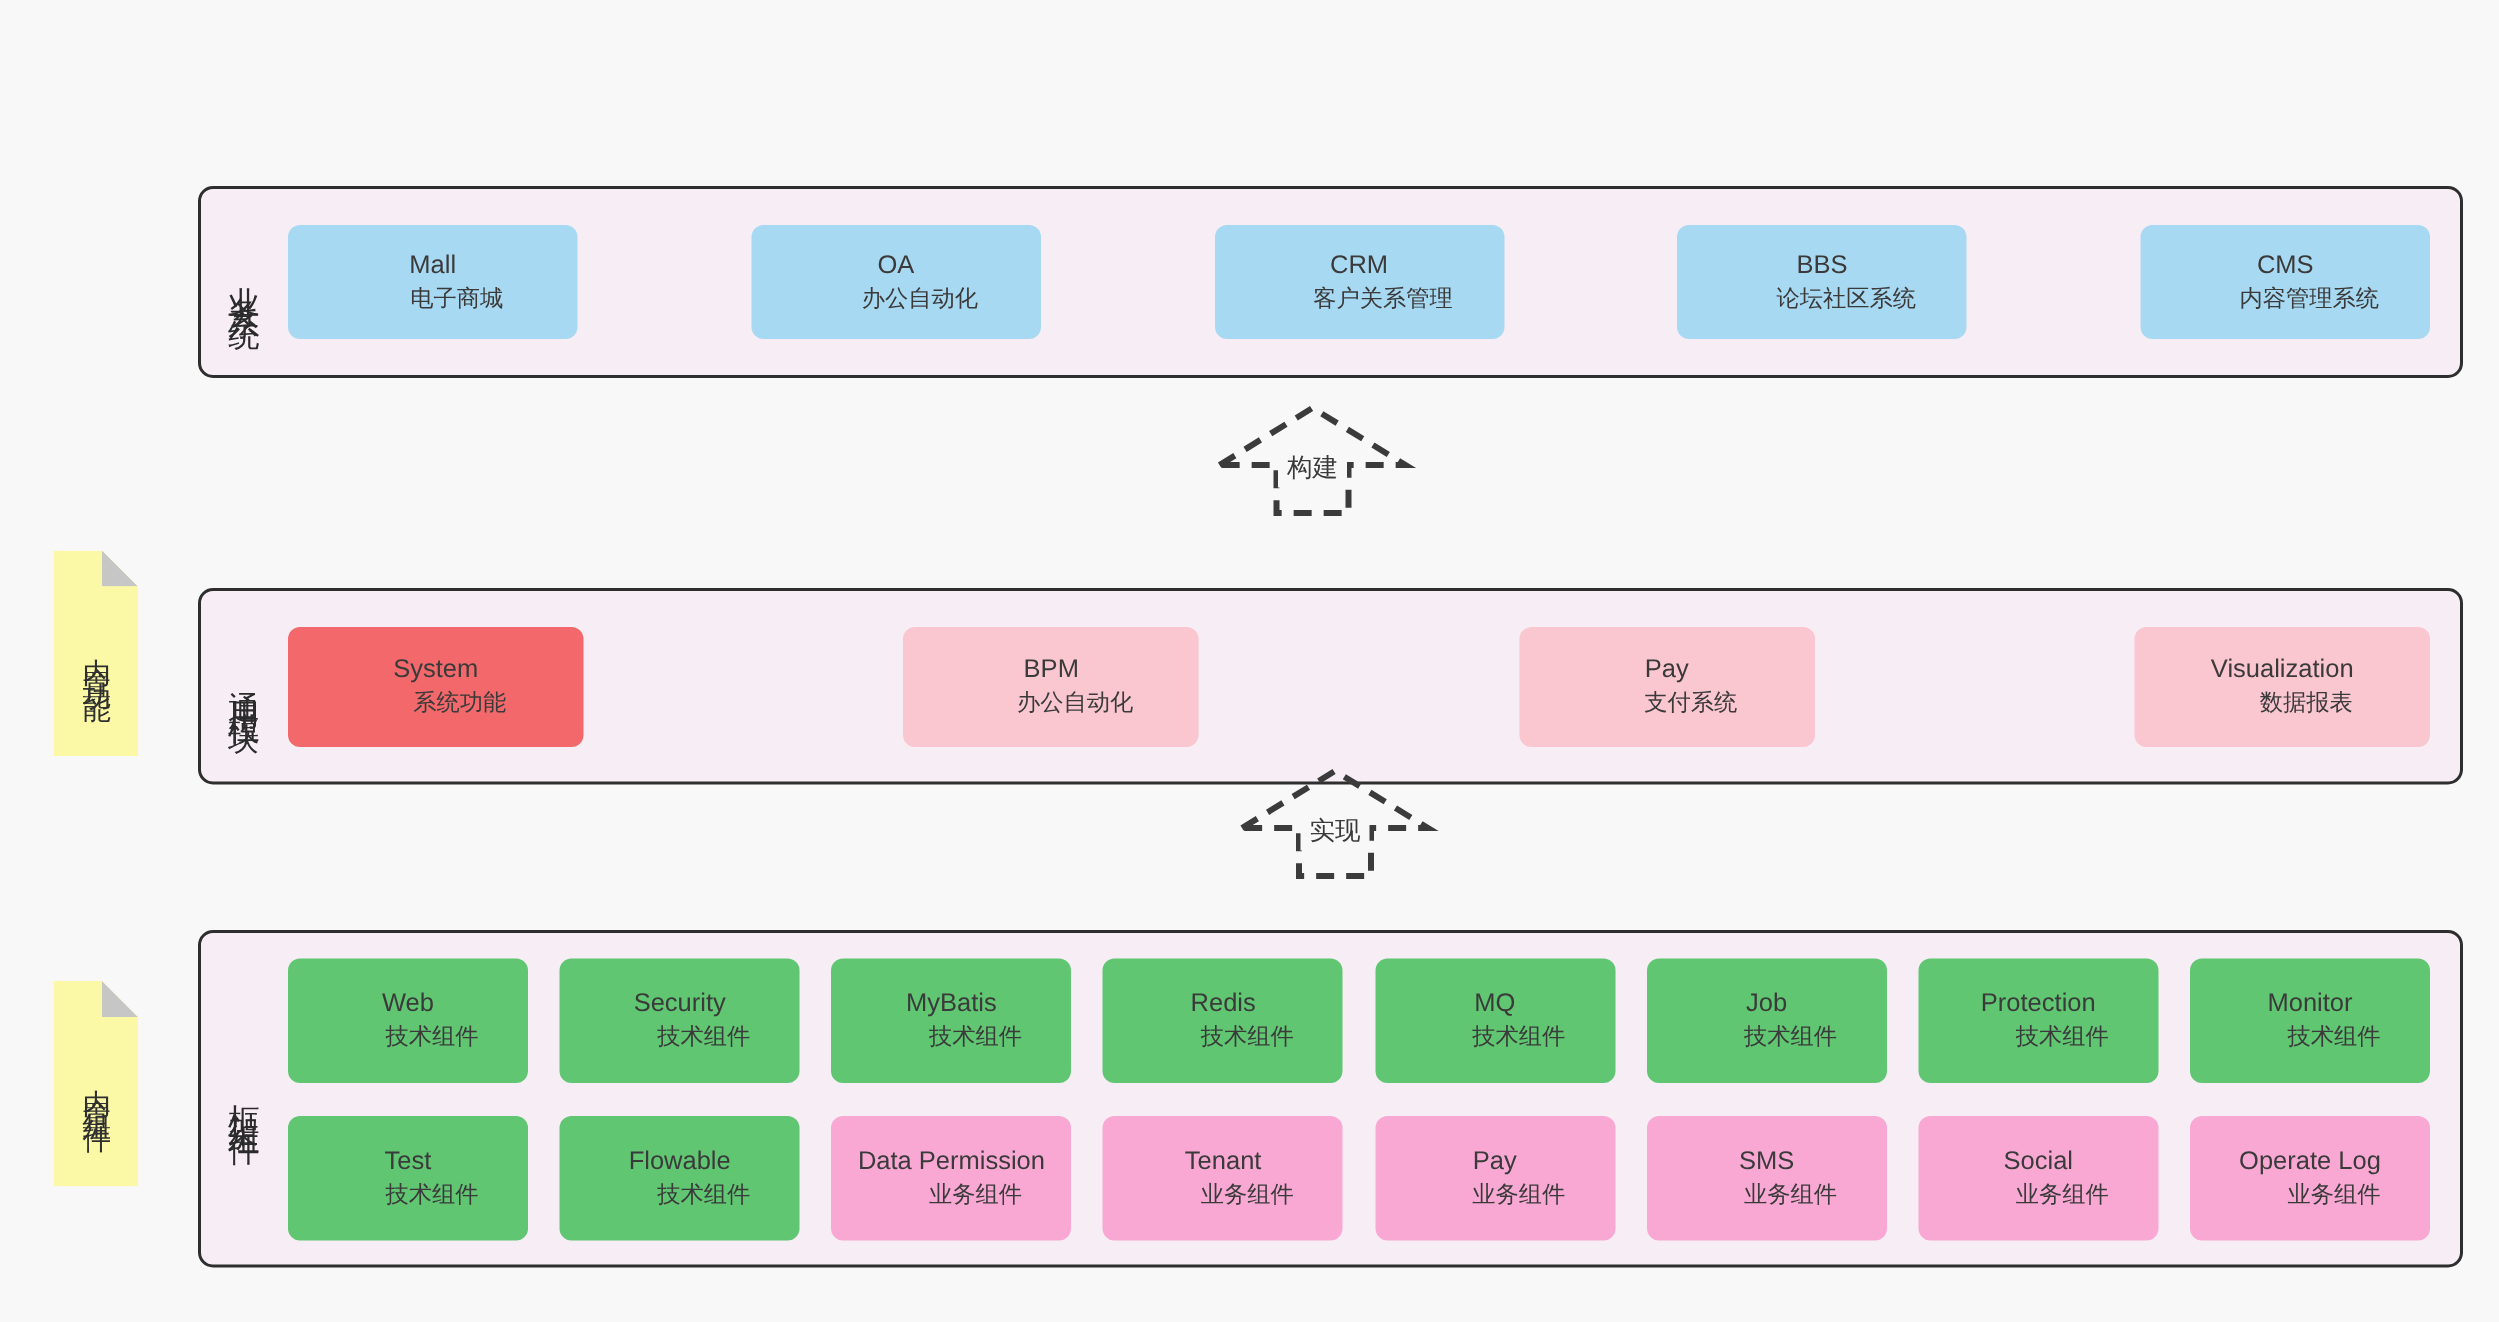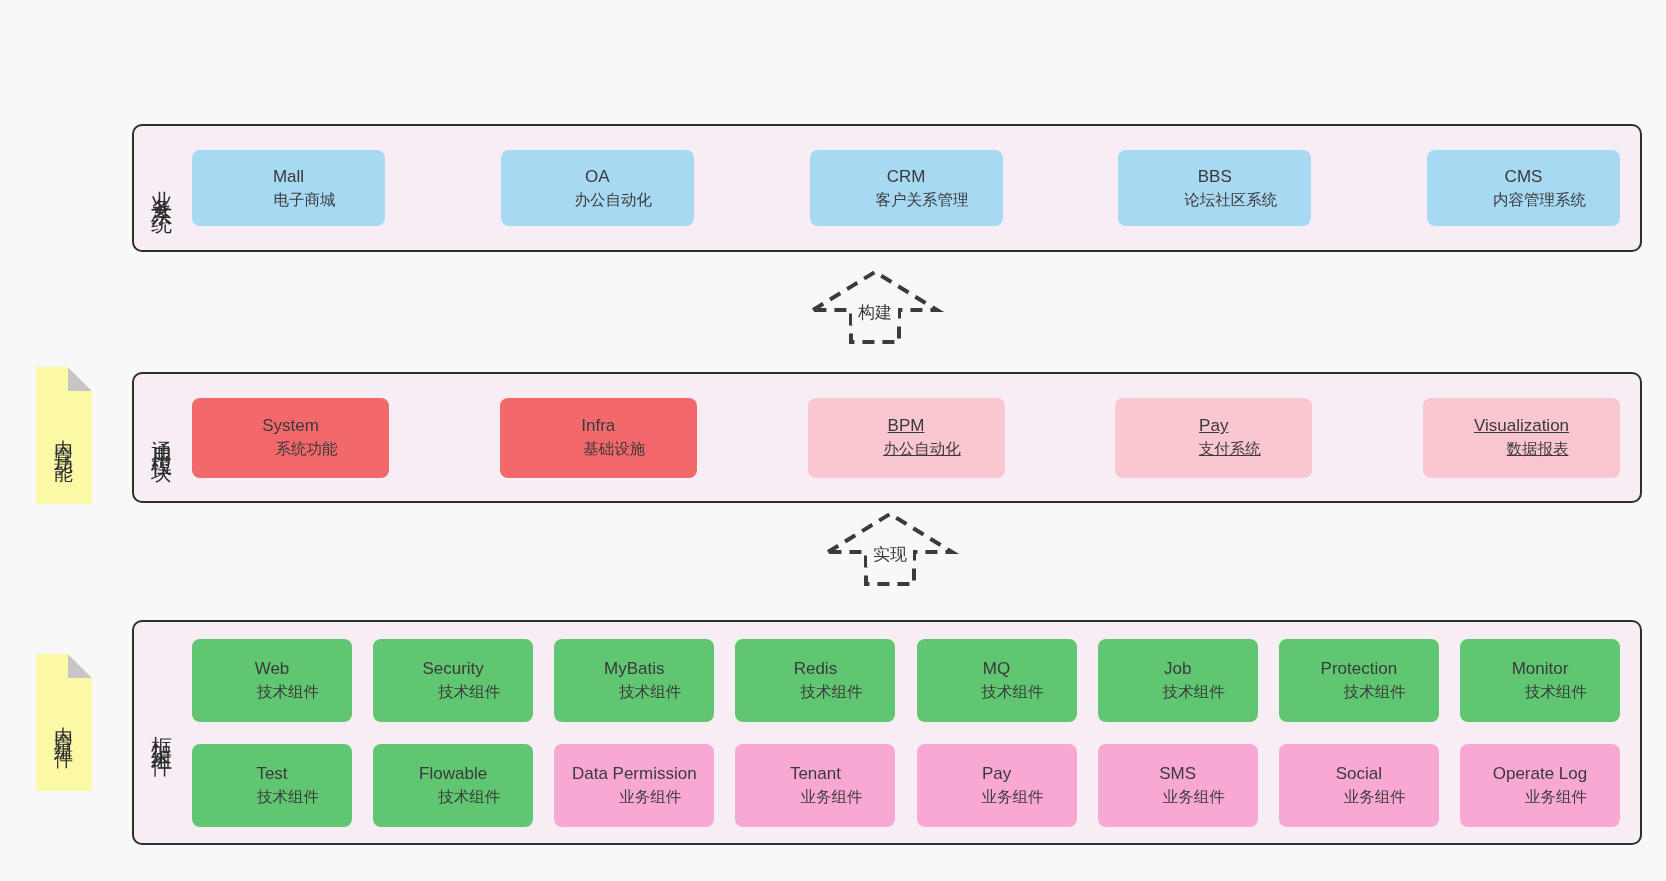--- a/index.html
+++ b/index.html
@@ -7,21 +7,21 @@
     position:relative; width:1666px; height:881px;
     background:#f8f8f8; overflow:hidden;
     font-family:"Liberation Sans", sans-serif; color:#3a3a3a;
   }
   .panel {
     position:absolute; left:90px; width:1510px;
     background:#f7edf5; border:2px solid #2e2e2e; border-radius:10px;
     box-sizing:border-box; display:flex;margin-left:42px;
   }
   #panel-business  { top:124px; height:128px; }
-  #panel-modules   { top:372px; height:131px; }
+  #panel-modules   { top:392px; height:131px; }
   #panel-framework { top:620px; height:225px; }
 
   .panel-label {
     flex:none; width:56px; display:flex; align-items:center; justify-content:center;
     writing-mode:vertical-rl; text-orientation:upright;
     font-size:21px; letter-spacing:7px; color:#2b2b2b; line-height:1;
   }
   .boxes {
     flex:1; display:flex; align-items:center; justify-content:space-between;
     padding:0 20px 0 2px;
@@ -35,21 +35,21 @@
   }
   #panel-business .box  { width:193px; height:76px; }
   #panel-modules .box   { width:197px; height:80px; }
   #panel-framework .box { width:160px; height:83px; }
 
   .box .t { font-size:17px;   line-height:1.35; }
   .box .s { font-size:15.5px; line-height:1.4;padding-left:32px;  }
 
   .v-blue        { background:#a8d9f2; }
   .v-red         { background:#f3696b; }
-  .v-pink        { background:#fac6d0;text-decoration:underline; }
+  .v-pink        { background:#fac6d0; }
   .v-green       { background:#60c672; }
   .v-green-light { background:#f9a8d4; }
 
   .note {
     position:absolute; left:36px; width:56px; background:#fbf9a6;
     clip-path:polygon(0 0, calc(100% - 24px) 0, 100% 24px, 100% 100%, 0 100%);
   }
   #note-modules   { top:367px; height:137px; }
   #note-framework { top:654px; height:137px; }
   .note-fold {
@@ -110,24 +110,20 @@
     <div class="note-text">内置功能</div>
   </div>
 
   <div class="panel" id="panel-modules">
     <div class="panel-label">通用模块</div>
     <div class="boxes">
       <div class="box v-red">
         <div class="t">System</div>
         <div class="s">系统功能</div>
       </div>
-      <div class="box v-red">
-        <div class="t">Infra</div>
-        <div class="s">基础设施</div>
-      </div>
       <div class="box v-pink">
         <div class="t">BPM</div>
         <div class="s">办公自动化</div>
       </div>
       <div class="box v-pink">
         <div class="t">Pay</div>
         <div class="s">支付系统</div>
       </div>
       <div class="box v-pink">
         <div class="t">Visualization</div>

